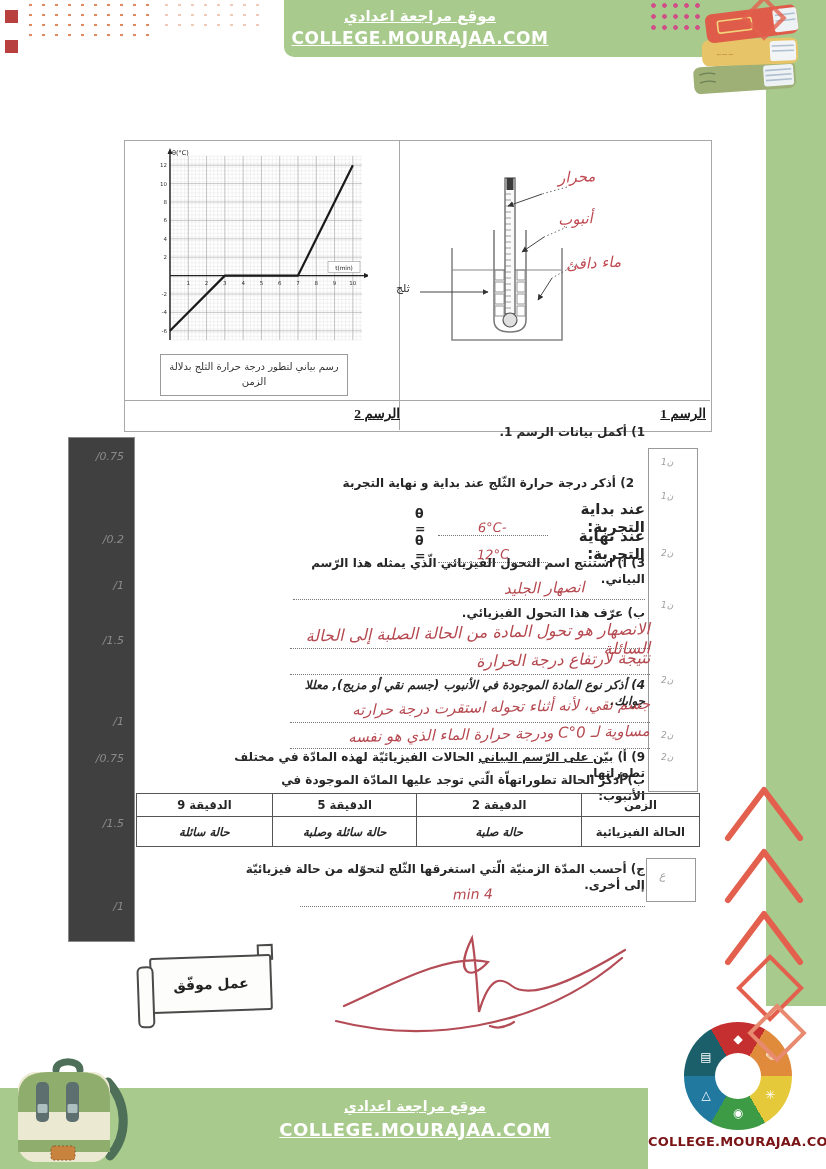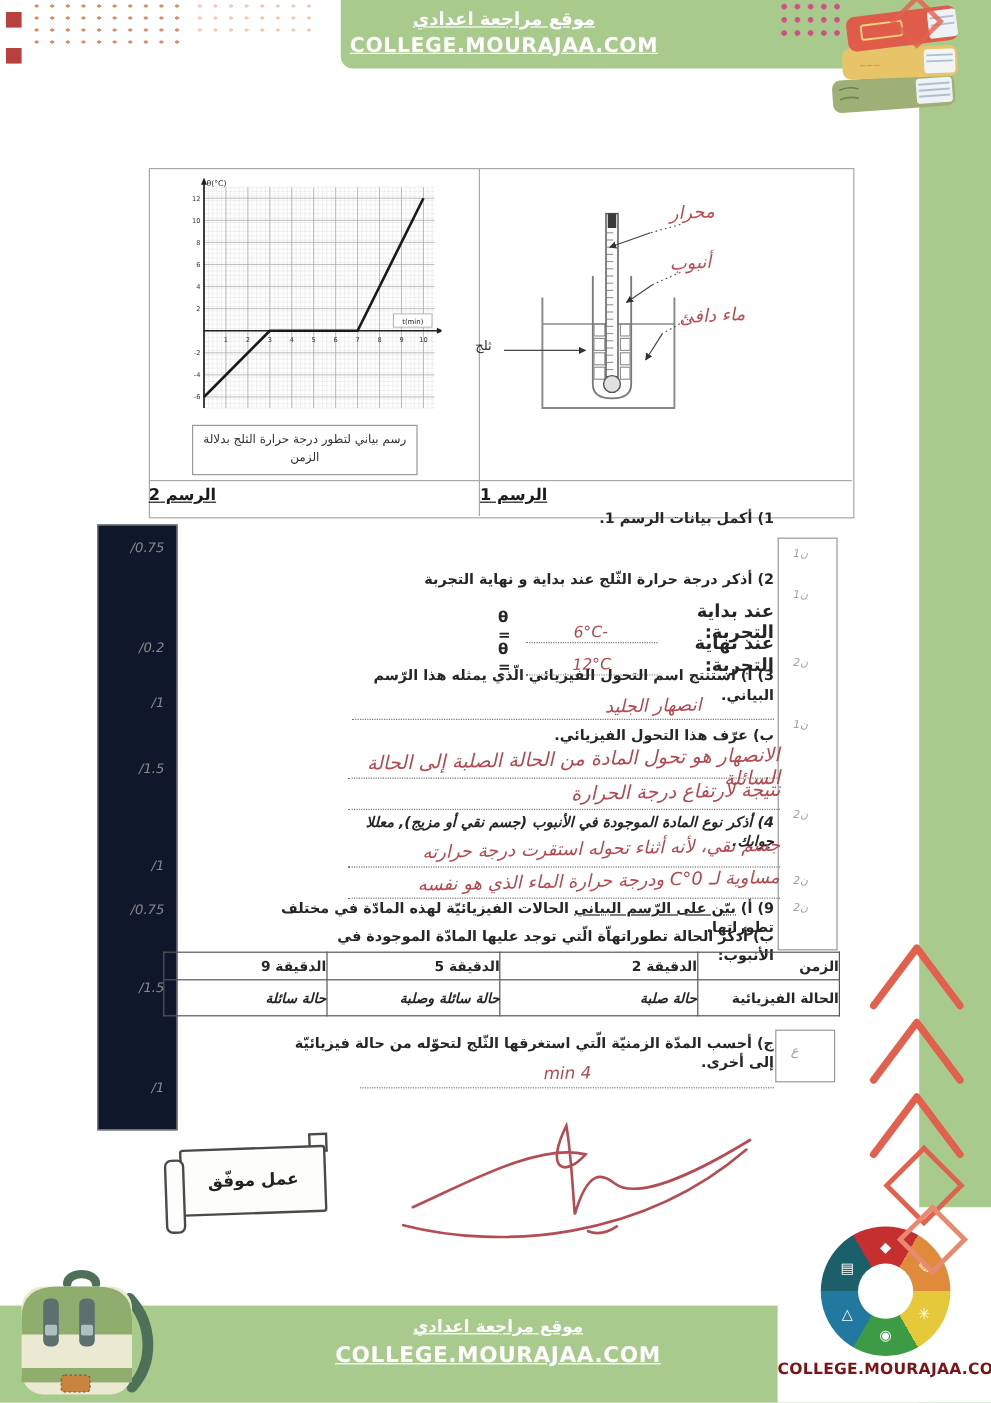--- a/index.html
+++ b/index.html
@@ -21,40 +21,40 @@
   .dots-b{left:160px;top:0;width:106px;height:28px;opacity:.45;z-index:2;
      background-image:radial-gradient(#e08a64 1.5px,transparent 2px);background-size:13px 10px;}
   .dots-c{left:648px;top:0;width:54px;height:30px;z-index:2;
      background-image:radial-gradient(#cf4f86 2.1px,transparent 2.5px);background-size:11px 11px;}
   .redsq{width:13px;height:13px;background:#b8403e;z-index:2;}
   .diamond{border:4px solid #e2604d;transform:rotate(45deg);z-index:4;background:transparent;}
   
   .fig-box{left:124px;top:140px;width:586px;height:290px;border:1.2px solid #a8a8a8;background:#fff;}
   .fig-divider{left:399px;top:140px;width:0;height:290px;border-left:1.2px solid #a8a8a8;}
   .fig-capline{left:124px;top:400px;width:586px;height:0;border-top:1.2px solid #a8a8a8;}
-  .fig-label{font-size:13.5px;font-weight:bold;color:#1a1a1a;text-decoration:underline;text-align:left;direction:rtl;}
+  .fig-label{font-size:13.5px;font-weight:bold;color:#1a1a1a;text-decoration:underline;text-align:right;direction:rtl;font-family:Liberation Serif, serif;}
   .gr-caption{left:160px;top:354px;width:188px;height:42px;border:1px solid #9a9a9a;
      font-size:10px;color:#333;text-align:center;direction:rtl;padding-top:4px;box-sizing:border-box;line-height:1.5;}
   
   .q{font-size:12px;font-weight:600;color:#262626;direction:rtl;text-align:right;line-height:1.3;}
   .ul{text-decoration:underline;}
   .hw{color:#b5484f;font-style:italic;display:inline-block;transform:rotate(-1.2deg);}
   .ansrow{border-bottom:1.6px dotted #777;direction:rtl;text-align:right;}
   .theta-line{display:flex;flex-direction:row;direction:rtl;align-items:flex-end;gap:6px;}
   .theta-line .lbl{font-size:15px;font-weight:600;color:#262626;}
   .theta-line .dots{border-bottom:1.6px dotted #777;min-width:110px;text-align:center;font-size:13px;}
   .theta-line .eq{font-size:12.5px;font-weight:600;color:#262626;direction:ltr;}
-  .score-box{left:68px;top:437px;width:65px;height:503px;border:1.5px solid #8a8a8a;background:#0f172a;margin-left:13px;}
+  .score-box{left:68px;top:437px;width:65px;height:503px;border:1.5px solid #8a8a8a;background:#404040;}
   .score{position:absolute;right:10px;color:#8a8a8a;font-style:italic;font-size:11px;}
   .marks-box{left:648px;top:448px;width:48px;height:342px;border:1.2px solid #999;background:#fff;}
   .mark{position:absolute;left:12px;color:#a0a0a0;font-style:italic;font-size:9px;}
   .mark-box2{left:646px;top:858px;width:48px;height:42px;border:1.2px solid #999;background:#fff;}
   
   table.ans{position:absolute;left:136px;top:793px;width:564px;border-collapse:collapse;direction:rtl;}
-  table.ans td,table.ans th{border:1.1px solid #555;font-size:11.5px;color:#262626;
+  table.ans td,table.ans th{border:1.1px solid #555;font-size:11.5px;color:#262626;text-align:center;
      font-weight:600;padding:0;}
   table.ans tr.hdr td{height:22px;}
   table.ans tr.body td{height:29px;}
   td.red{color:#b5484f;font-style:italic;font-weight:600;font-size:12.5px;margin-left:24px;}
   
   .banner{left:140px;top:942px;width:142px;height:84px;transform:rotate(-2deg);z-index:2;}
   .banner-main{position:absolute;left:10px;top:14px;width:118px;height:52px;background:#fdfdfb;
       border:2px solid #4a4a4a;border-radius:3px;display:flex;align-items:center;justify-content:center;
       font-size:14px;font-weight:bold;color:#222;direction:rtl;}
   .banner-roll{position:absolute;left:-3px;top:22px;width:13px;height:58px;background:#fdfdfb;
@@ -358,21 +358,21 @@
   <span class="mark" style="top:151px;">ن1</span>
   <span class="mark" style="top:226px;">ن2</span>
   <span class="mark" style="top:281px;">ن2</span>
   <span class="mark" style="top:303px;">ن2</span>
 </div>
 <div class="abs mark-box2">
   <span class="mark" style="top:10px;font-size:11px;">ع</span>
 </div>
 
 <div class="abs q" style="right:181px;top:425px;width:330px;">1) أكمل بيانات الرسم 1.</div>
-<div class="abs q" style="right:181px;top:476px;width:360px;">2) أذكر درجة حرارة الثّلج عند بداية و نهاية التجربة</div>
+<div class="abs q" style="right:192px;top:476px;width:360px;">2) أذكر درجة حرارة الثّلج عند بداية و نهاية التجربة</div>
 
 <div class="abs theta-line" style="right:181px;top:500px;width:230px;">
   <span class="lbl">عند بداية التجربة:</span>
   <span class="dots"><span class="hw">-6°C</span></span>
   <span class="eq" dir="ltr">θ =</span>
 </div>
 <div class="abs theta-line" style="right:181px;top:527px;width:230px;">
   <span class="lbl">عند نهاية التجربة:</span>
   <span class="dots"><span class="hw">12°C</span></span>
   <span class="eq" dir="ltr">θ =</span>

